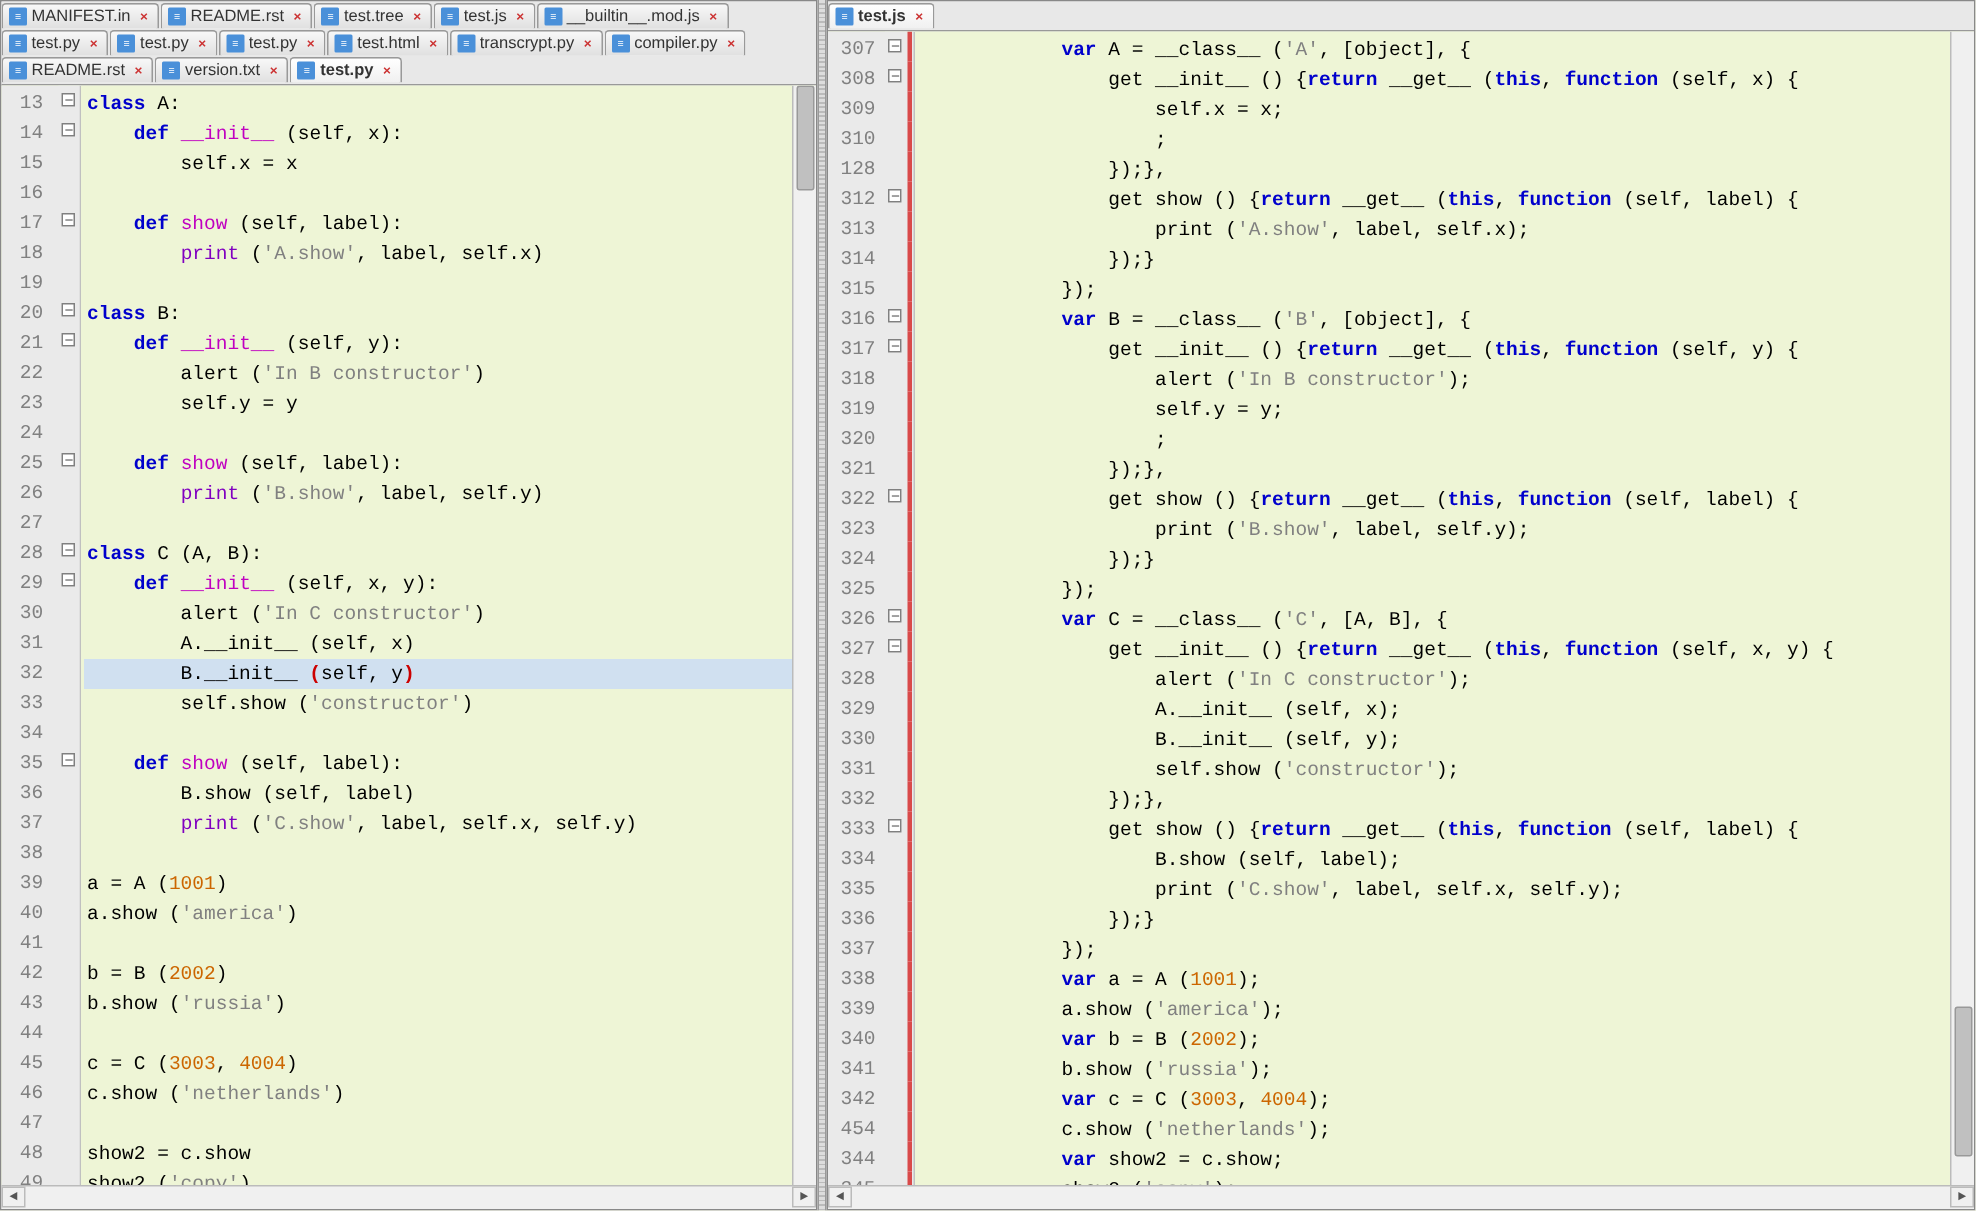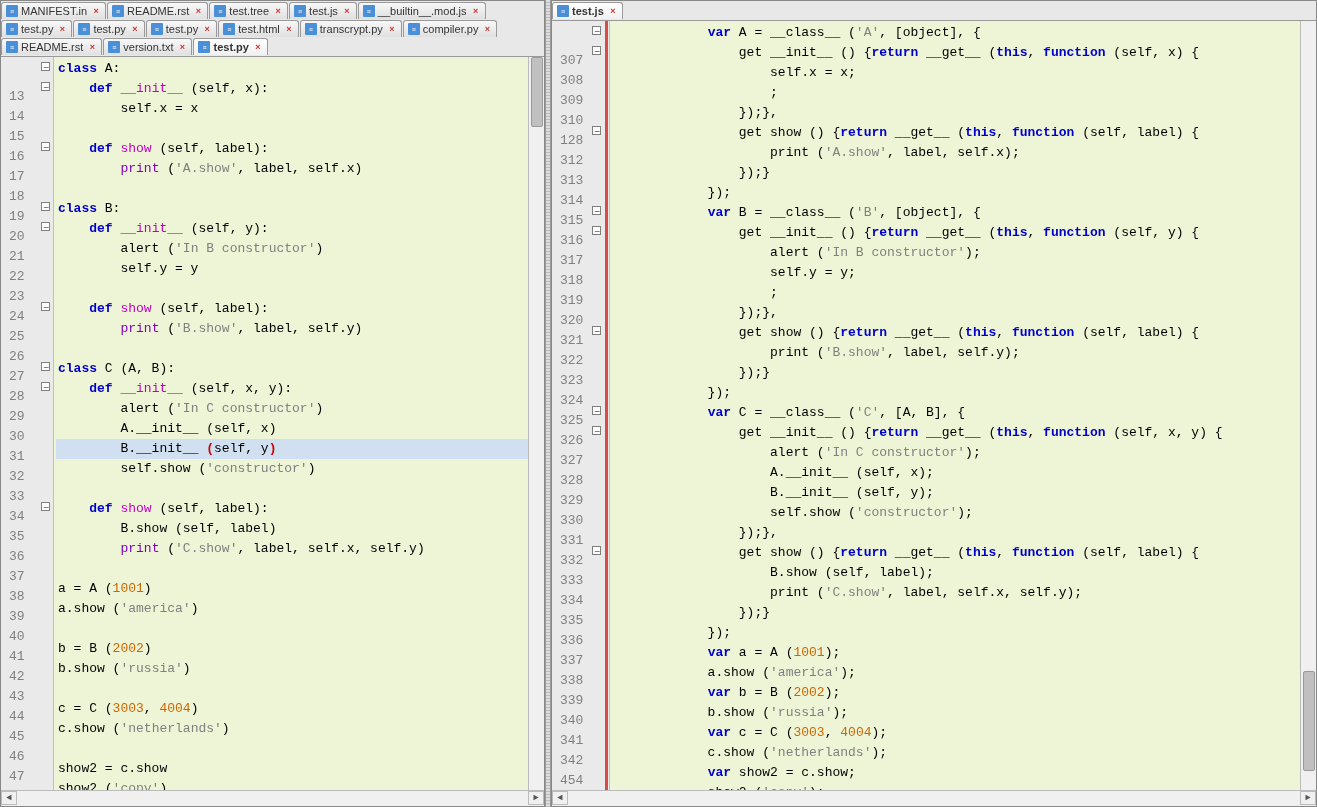--- a/index.html
+++ b/index.html
@@ -91,27 +91,26 @@
   overflow: hidden;
   position: relative;
 }
 .gutter {
   display: flex;
   background: #eaeaea;
   border-right: 1px solid #c0c0c0;
   user-select: none;
 }
 .lineno-col {
-  text-align: left;
+  text-align: center;
   padding: 2px 6px 2px 8px;
   color: #808080;
   font-size: 13px;
   line-height: 20px;
   min-width: 38px;
-  margin-top: 28px;
 }
 .marker-col {
   width: 14px;
   background: #eaeaea;
   line-height: 20px;
   font-size: 13px;
 }
 .marker-col > div, .change-col > div, .lineno-col > div { height: 20px; }
 .fold {
   display: inline-block;

